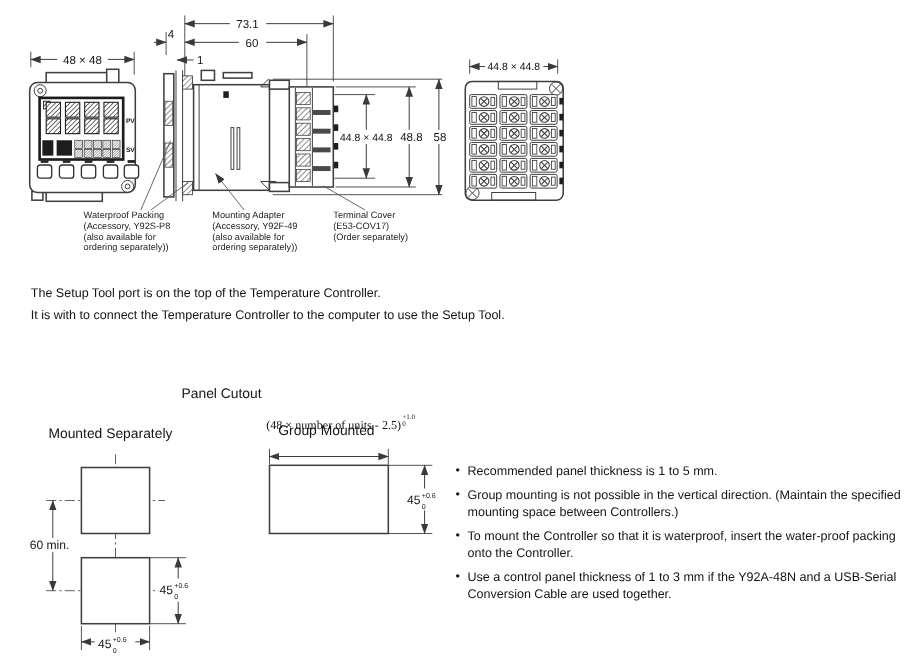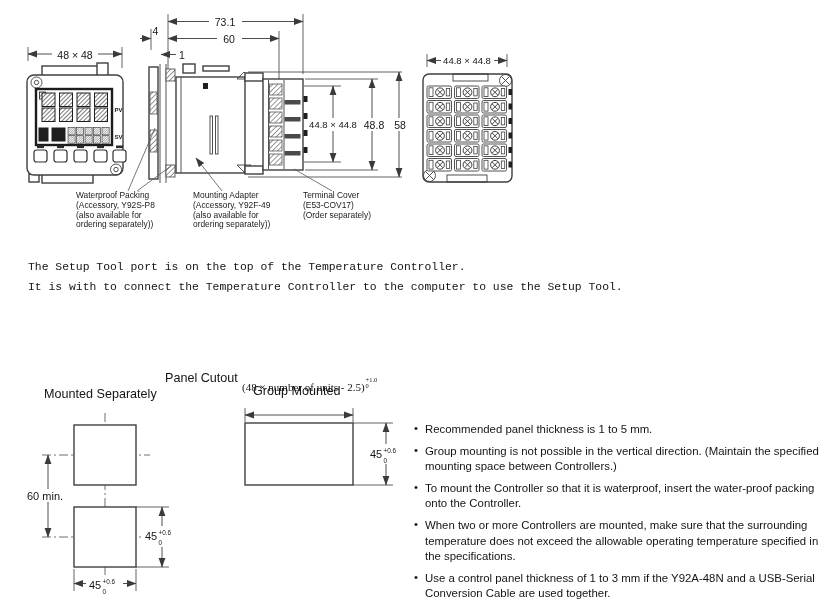--- a/index.html
+++ b/index.html
@@ -13,21 +13,21 @@
   svg .ext{fill:none;stroke:#3a3a3a;stroke-width:0.8;}
   svg .cline{fill:none;stroke:#4a4a4a;stroke-width:0.8;stroke-dasharray:9 3 2 3;}
   svg .dark{fill:#1e1e1e;stroke:none;}
   svg .wbg{fill:#ffffff;stroke:none;}
   svg .dtxt{font-size:10.5px;fill:#161616;}
   svg .dtxt2{font-size:9.5px;fill:#161616;}
   svg .dtxt3{font-size:11px;fill:#161616;}
   svg .tol{font-size:6.4px;fill:#161616;}
   svg .tiny{font-size:6px;font-weight:bold;fill:#161616;}
   .lbl{position:absolute;font-size:8.4px;line-height:9.8px;color:#1a1a1a;white-space:nowrap;}
-  .setup{position:absolute;left:28px;top:257px;font-size:11.4px;line-height:20px;color:#141414;white-space:nowrap;font-family:Liberation Mono, monospace;}
+  .setup{position:absolute;left:28px;top:257px;font-size:11.4px;line-height:20px;color:#141414;white-space:nowrap;}
   .setup .note{font-size:12.7px;padding-top:3px;}
   .setup .noteb{font-weight:bold;}
   .h1{position:absolute;font-size:12.6px;color:#141414;white-space:nowrap;}
   .gw{position:absolute;left:242px;top:377px;font-size:11px;color:#141414;white-space:nowrap;font-family:Liberation Serif, serif;}
   .tolstack{display:inline-block;font-size:6.4px;line-height:6.2px;vertical-align:3px;margin-left:1px;text-align:left;}
   .bullets{position:absolute;left:414px;top:422px;width:408px;font-size:11.4px;line-height:15.6px;color:#141414;}
   .bi{position:relative;padding-left:11px;margin-bottom:6px;}
   .bi::before{content:"\2022";position:absolute;left:0;top:-1px;}
 </style>
 </head>
@@ -301,28 +301,27 @@
   <div>Terminal Cover</div>
   <div>(E53-COV17)</div>
   <div>(Order separately)</div>
 </div>
 
 <div class="setup">
   <div>The Setup Tool port is on the top of the Temperature Controller.</div>
   <div>It is with to connect the Temperature Controller to the computer to use the Setup Tool.</div>
 </div>
 
-<div class="h1" style="left:165px;top:371px">Panel Cutout</div>
+<div class="h1" style="left:165px;top:351px">Panel Cutout</div>
 <div class="h1" style="left:44px;top:387px">Mounted Separately</div>
 <div class="h1" style="left:253px;top:384px">Group Mounted</div>
 <div class="gw">
   <span>(48 × number of units - 2.5)</span><span class="tolstack"><div>+1.0</div><div>0</div></span>
 </div>
 
 <div class="bullets">
   <div class="bi">Recommended panel thickness is 1 to 5 mm.</div>
   <div class="bi">Group mounting is not possible in the vertical direction. (Maintain the specified mounting space between Controllers.)</div>
   <div class="bi">To mount the Controller so that it is waterproof, insert the water-proof packing onto the Controller.</div>
-  <div class="bi">When two or more Controllers are mounted, make sure that the surrounding temperature does not exceed the allowable operating temperature specified in the specifications.</div>
   <div class="bi">Use a control panel thickness of 1 to 3 mm if the Y92A-48N and a USB-Serial Conversion Cable are used together.</div>
 </div>
 
 </div>
 
 </body></html>

